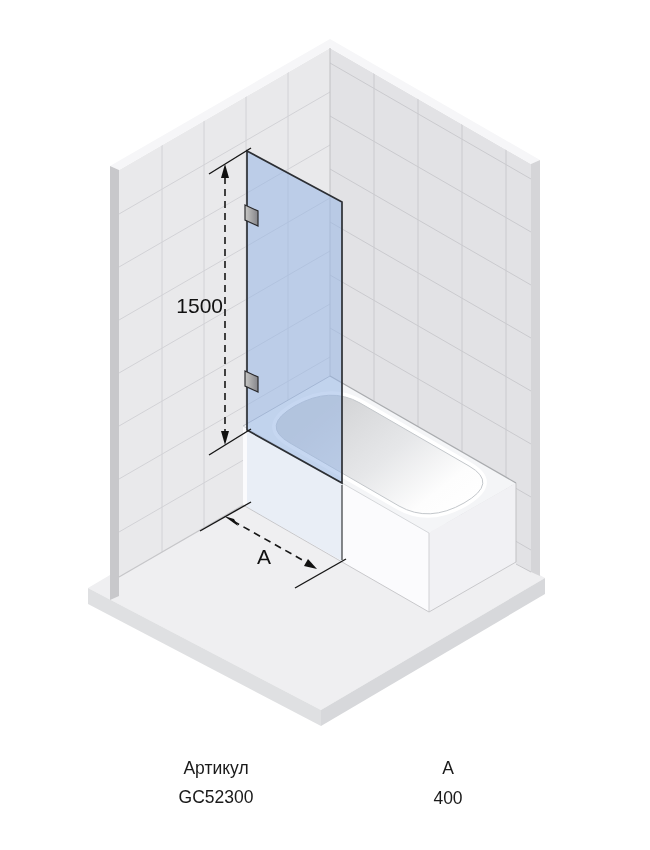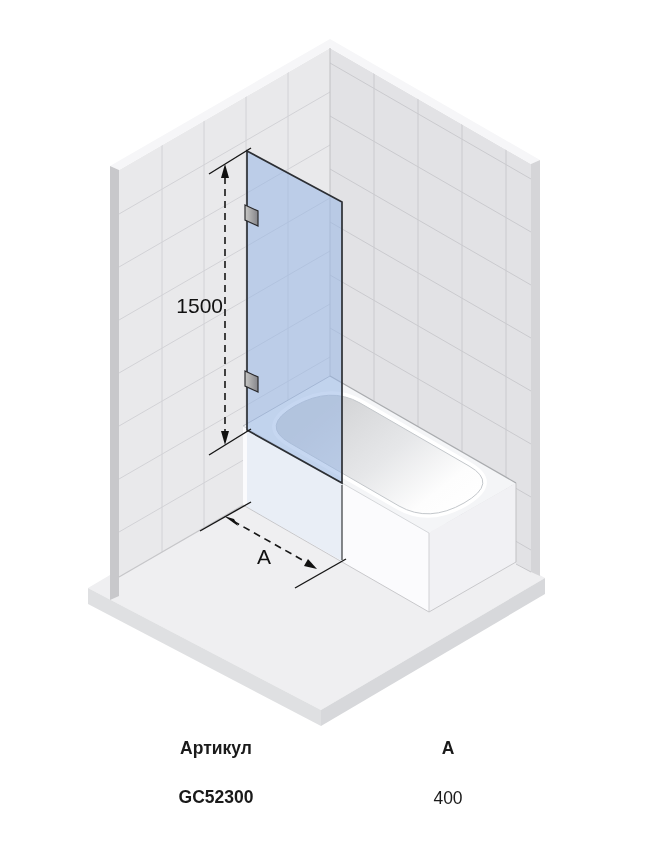--- a/index.html
+++ b/index.html
@@ -1,21 +1,21 @@
 <!DOCTYPE html>
 <html><head>
 <meta charset="utf-8">
 <style>
   html,body{margin:0;padding:0;background:#ffffff;}
   body{width:650px;height:850px;position:relative;font-family:"Liberation Sans",sans-serif;overflow:hidden;}
   #stage{position:absolute;left:0;top:8px;width:650px;height:850px;}
   svg{display:block;}
   .dim-text{font-family:"Liberation Sans",sans-serif;font-size:21px;fill:#111;}
   .spec-label{position:absolute;transform:translate(-50%,-50%);font-size:17.5px;color:#1a1a1a;white-space:nowrap;}
-  .spec-label.hdr{font-weight:bold;}
+  .spec-label.hdr{font-weight:normal;margin-top:20px;}
 </style>
 </head>
 <body>
 
 <div id="stage">
 <svg width="650" height="850" viewBox="0 0 650 850" xmlns="http://www.w3.org/2000/svg">
   <defs>
     <clipPath id="clipLeftWall">
           <polygon points="330,40 119,162 119,569 330,449"></polygon>
         </clipPath>
@@ -128,16 +128,16 @@
     <line x1="233" y1="513" x2="306" y2="554" stroke-width="1.6" stroke-dasharray="7 5"></line>
     <polygon points="224,508 234,511 238,518" fill="#111" stroke="none"></polygon>
     <polygon points="317,561 304,558 308,551" fill="#111" stroke="none"></polygon>
     <text x="264" y="556" text-anchor="middle" class="dim-text" stroke="none">А</text>
   </g>
 </svg>
 
   <div>
     <div class="spec-label hdr" style="left:216px;top:740px;">Артикул</div>
     <div class="spec-label hdr" style="left:448px;top:740px;">А</div>
-    <div class="spec-label" style="left:216px;top:789px;font-weight:bold;">GC52300</div>
+    <div class="spec-label" style="left:216px;top:789px;">GC52300</div>
     <div class="spec-label" style="left:448px;top:790px;">400</div>
   </div>
 </div>
 
 </body></html>

